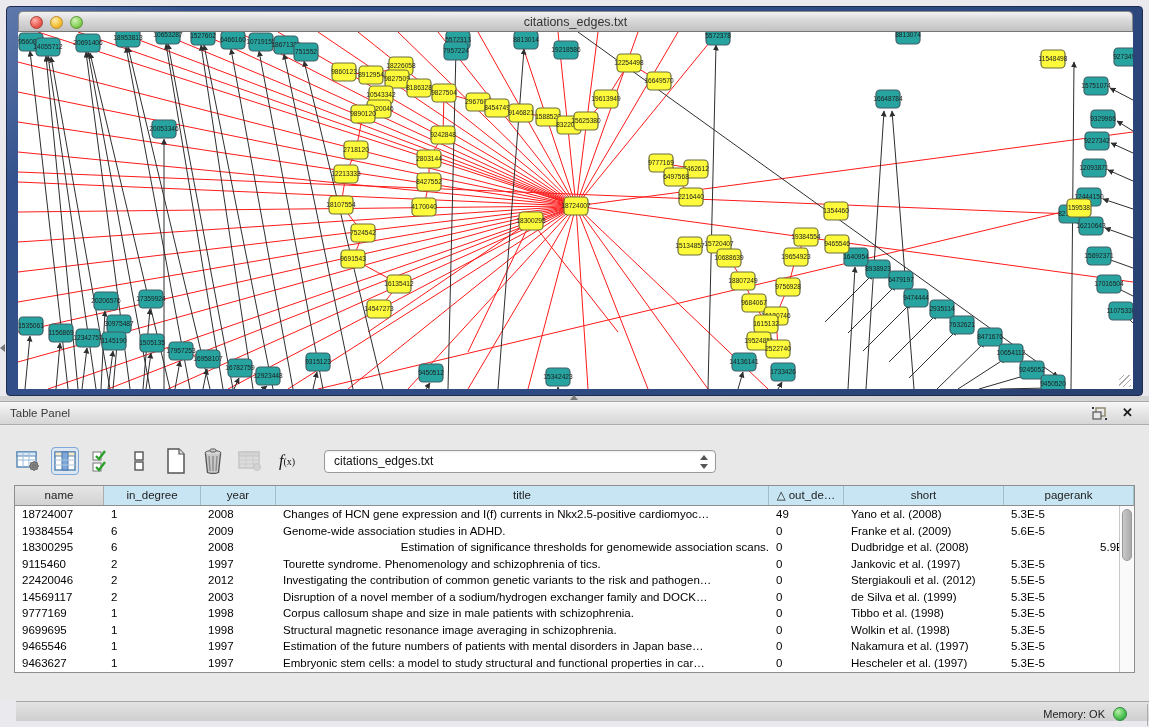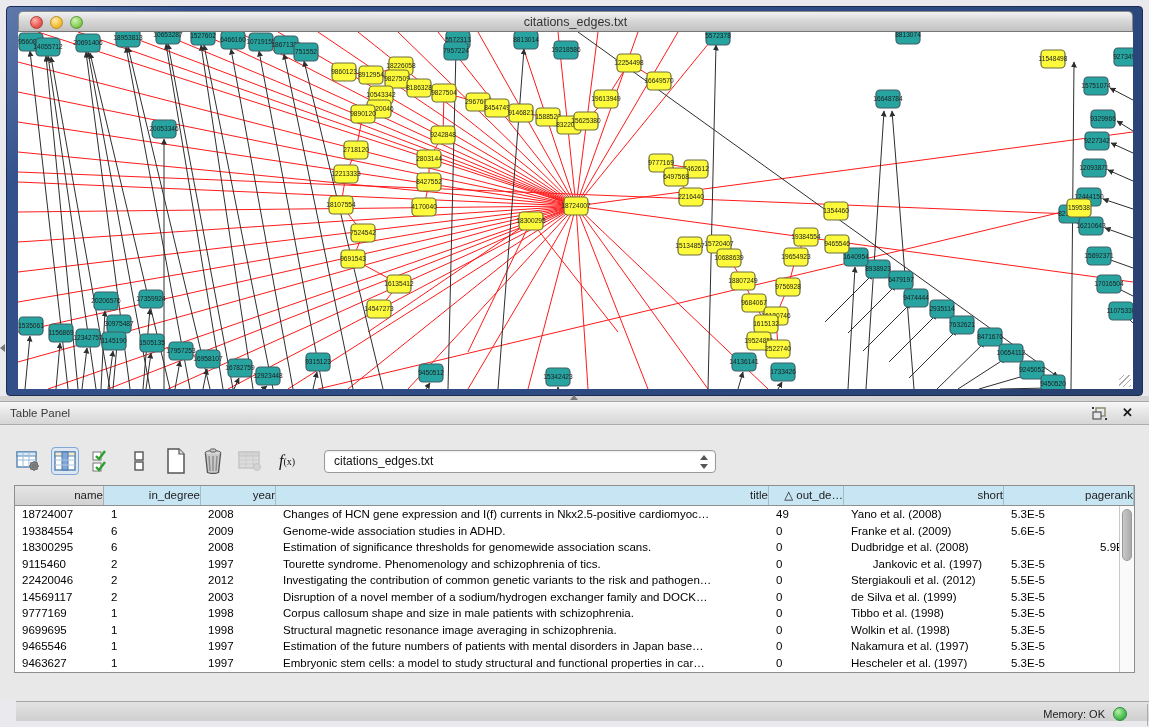--- a/index.html
+++ b/index.html
@@ -55,21 +55,21 @@
     box-shadow:inset 0 1px 2px rgba(0,0,0,.08); }
   .combo .stepper { position:absolute; right:6px; top:3px; width:9px; height:16px; }
   .combo .stepper .up { position:absolute; top:1px; left:0; width:0; height:0;
      border-left:4px solid transparent; border-right:4px solid transparent; border-bottom:5px solid #555; }
   .combo .stepper .dn { position:absolute; bottom:1px; left:0; width:0; height:0;
      border-left:4px solid transparent; border-right:4px solid transparent; border-top:5px solid #555; }
 
   .table-wrap { position:absolute; left:14px; top:59px; width:1121px; height:188px; background:#fff;
     border:1px solid #8E8E8E; }
   .thead { display:flex; height:20px; border-bottom:1px solid #8E8E8E; }
-  .th { font-size:11.5px; color:#222; text-align:right; line-height:19px;
+  .th { font-size:11.5px; color:#222; text-align:center; line-height:19px;
     background:#C7E5F3; border-right:1px solid #A3BECB; overflow:hidden; white-space:nowrap; }
   .th.first { background:linear-gradient(#E6E6E6,#D2D2D2); border-right:1px solid #ADADAD; }
   .tr { display:flex; height:16.5px; }
   .td { font-size:11.5px; color:#000; line-height:16.5px; padding-left:7px; overflow:hidden; white-space:nowrap; }
   .vscroll { position:absolute; right:0; top:20px; width:15px; height:166px; background:#FAFAFA; border-left:1px solid #C9C9C9; }
   .vthumb { position:absolute; left:2px; top:3px; width:10px; height:52px; background:linear-gradient(90deg,#C9C9C9,#ABABAB); border-radius:5px; border:1px solid #999; }
 
   .tabs { position:absolute; left:0; right:0; top:256px; display:flex; justify-content:center; }
   .seg { display:flex; border:1px solid #A5A5A5; border-radius:5px; overflow:hidden; background:#fff;
      box-shadow:0 1px 0 rgba(255,255,255,.7); }
@@ -802,32 +802,32 @@
           <div class="td" style="width: 75px;">2009</div>
           <div class="td" style="width: 493px;">Genome-wide association studies in ADHD.</div>
           <div class="td" style="width: 75px;">0</div>
           <div class="td" style="width: 160px;">Franke et al. (2009)</div>
           <div class="td" style="width: 101px; flex: 1 1 0%;">5.6E-5</div>
         </div>
         <div class="tr">
           <div class="td" style="width: 89px;">18300295</div>
           <div class="td" style="width: 97px;">6</div>
           <div class="td" style="width: 75px;">2008</div>
-          <div class="td" style="width: 493px;">Estimation of significance thresholds for genomewide association scans.</div>
+          <div class="td" style="width: 493px; text-align: right;">Estimation of significance thresholds for genomewide association scans.</div>
           <div class="td" style="width: 75px;">0</div>
           <div class="td" style="width: 160px;">Dudbridge et al. (2008)</div>
           <div class="td" style="width: 101px; flex: 1 1 0%; text-align: right;">5.9E-5</div>
         </div>
         <div class="tr">
           <div class="td" style="width: 89px;">9115460</div>
           <div class="td" style="width: 97px;">2</div>
           <div class="td" style="width: 75px;">1997</div>
           <div class="td" style="width: 493px;">Tourette syndrome. Phenomenology and schizophrenia of tics.</div>
           <div class="td" style="width: 75px;">0</div>
-          <div class="td" style="width: 160px; text-align: center;">Jankovic et al. (1997)</div>
+          <div class="td" style="width: 160px;">Jankovic et al. (1997)</div>
           <div class="td" style="width: 101px; flex: 1 1 0%;">5.3E-5</div>
         </div>
         <div class="tr">
           <div class="td" style="width: 89px;">22420046</div>
           <div class="td" style="width: 97px;">2</div>
           <div class="td" style="width: 75px;">2012</div>
           <div class="td" style="width: 493px;">Investigating the contribution of common genetic variants to the risk and pathogen…</div>
           <div class="td" style="width: 75px;">0</div>
           <div class="td" style="width: 160px;">Stergiakouli et al. (2012)</div>
           <div class="td" style="width: 101px; flex: 1 1 0%;">5.5E-5</div>

